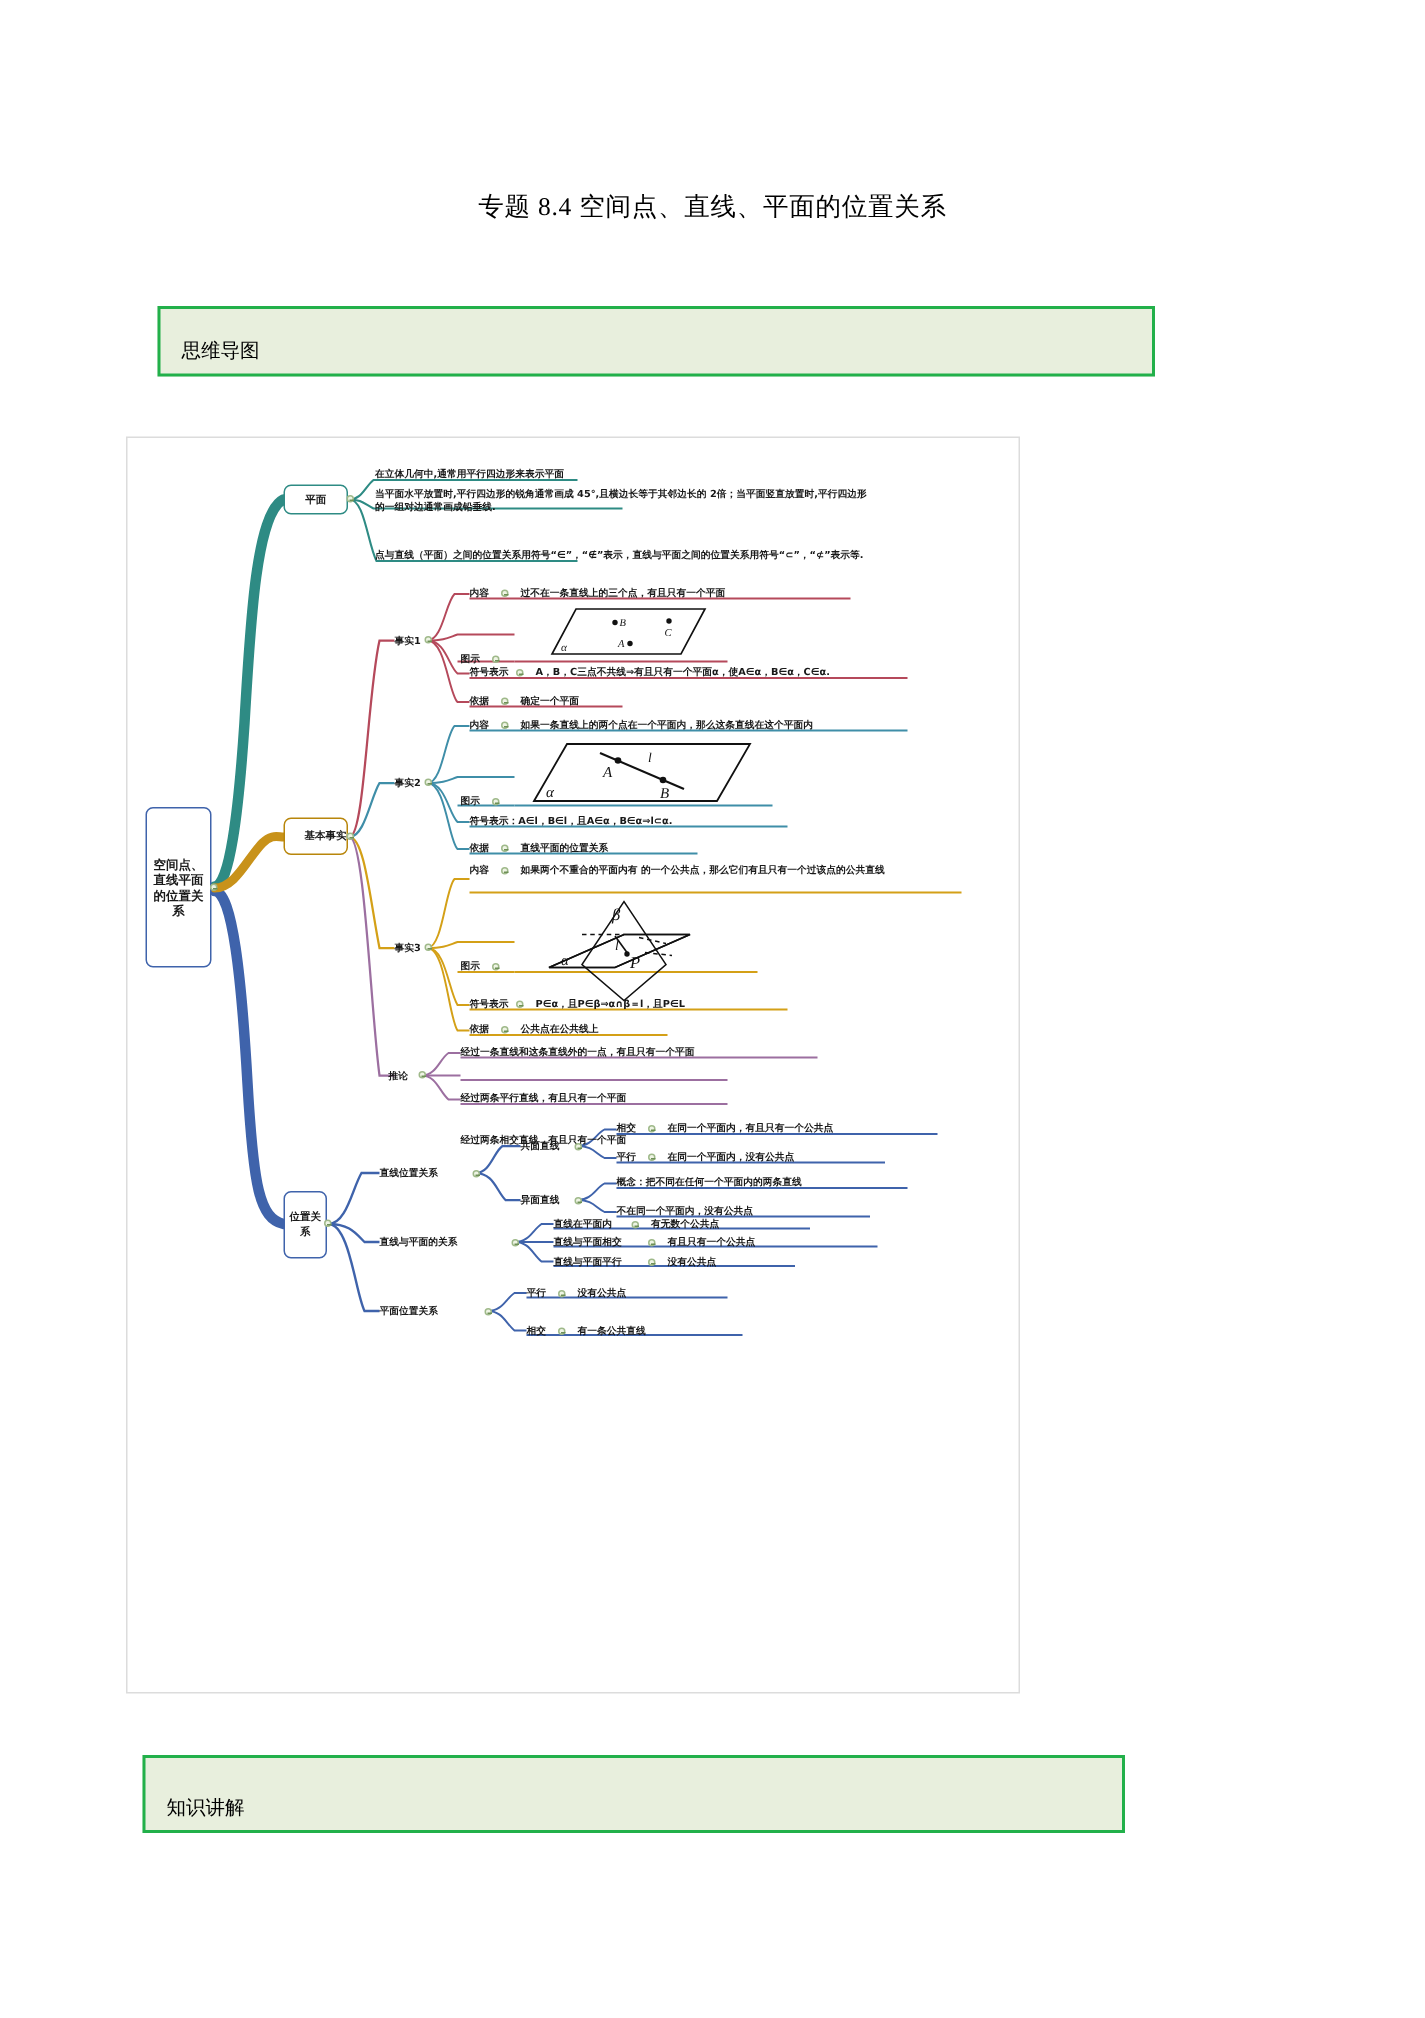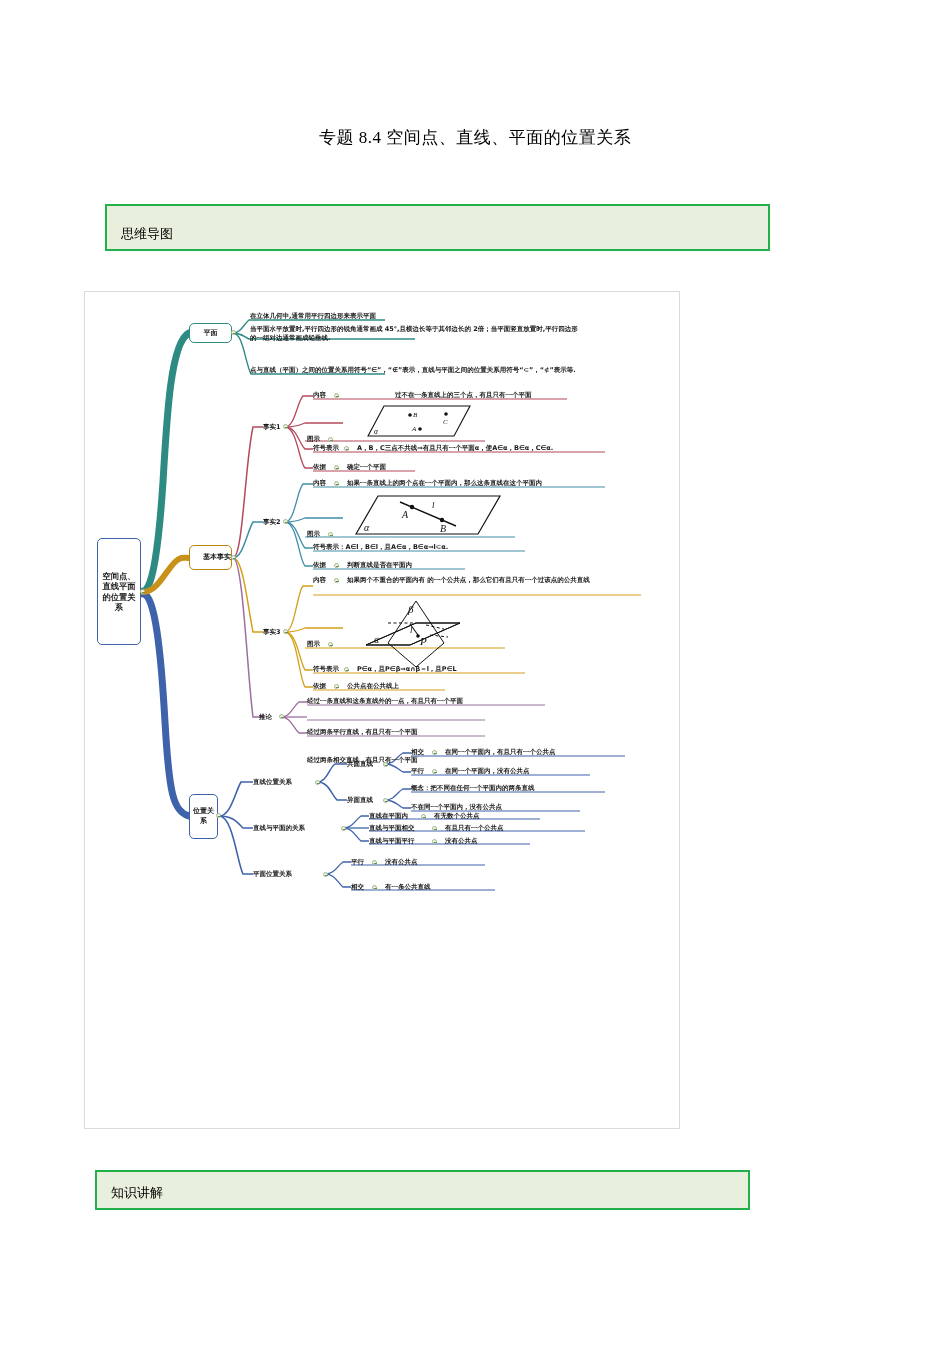--- a/index.html
+++ b/index.html
@@ -23,21 +23,21 @@
   .section-banner {
     position:absolute;
     background:#e8efdd;
     border:2px solid #22b04a;
     display:flex; align-items:flex-end;
   }
   .section-banner span {
     font-size:13px; padding:0 0 7px 14px; line-height:1.2;
   }
   #banner-top { left:105px; top:204px; width:665px; height:47px;align-items:flex-end; }
-  #banner-bottom { left:95px; top:1170px; width:655px; height:40px; }
+  #banner-bottom { left:95px; top:1170px; width:655px; height:52px; }
 
   
   .mindmap {
     position:absolute; left:84px; top:291px;
     width:596px; height:838px;
     border:1px solid #dcdcdc;
     background:#fff;
     overflow:hidden;
   }
   .mm-inner { position:absolute; left:0; top:0; width:596px; height:838px; }
@@ -210,21 +210,21 @@
 
       <div class="leaf" style="left:165px;top:20px;">在立体几何中,通常用平行四边形来表示平面</div>
       <div class="leaf wrap" style="left:165px;top:33px;width:330px;">当平面水平放置时,平行四边形的锐角通常画成 45°,且横边长等于其邻边长的 2倍；当平面竖直放置时,平行四边形的一组对边通常画成铅垂线.</div>
       <div class="leaf wrap" style="left:165px;top:74px;width:330px;">点与直线（平面）之间的位置关系用符号“∈”，“∉”表示，直线与平面之间的位置关系用符号“⊂”，“⊄”表示等.</div>
 
       <div class="lbl" style="left:178px;top:131px;text-align:center;">事实1</div>
       <div class="bullet" style="left:198px;top:132px;"></div>
 
       <div class="lbl" style="left:228px;top:99px;">内容</div>
       <div class="bullet" style="left:249px;top:101px;"></div>
-      <div class="leaf" style="left:262px;top:99px;margin-left:48px;">过不在一条直线上的三个点，有且只有一个平面</div>
+      <div class="leaf" style="left:262px;top:99px;">过不在一条直线上的三个点，有且只有一个平面</div>
 
       <div class="lbl" style="left:222px;top:143px;">图示</div>
       <div class="bullet" style="left:243px;top:145px;"></div>
 
       <svg class="diagram" style="left:263px;top:108px;" width="128" height="42">
         <polygon points="20,36 36,6 122,6 106,36" fill="#fff" stroke="#111" stroke-width="1.1"></polygon>
         <circle cx="62" cy="15" r="1.8" fill="#111"></circle>
         <text x="65" y="17" font-size="7" font-style="italic" font-family="'Liberation Serif',serif" fill="#111">B</text>
         <circle cx="98" cy="14" r="1.8" fill="#111"></circle>
         <text x="95" y="24" font-size="7" font-style="italic" font-family="'Liberation Serif',serif" fill="#111">C</text>
@@ -259,21 +259,21 @@
         <text x="54" y="28" font-size="10" font-style="italic" font-family="'Liberation Serif',serif" fill="#111">A</text>
         <text x="92" y="42" font-size="10" font-style="italic" font-family="'Liberation Serif',serif" fill="#111">B</text>
         <text x="84" y="18" font-size="9" font-style="italic" font-family="'Liberation Serif',serif" fill="#111">l</text>
         <text x="16" y="41" font-size="10" font-style="italic" font-family="'Liberation Serif',serif" fill="#111">α</text>
       </svg>
 
       <div class="lbl" style="left:228px;top:251px;">符号表示：A∈l，B∈l，且A∈α，B∈α⇒l⊂α.</div>
 
       <div class="lbl" style="left:228px;top:269px;">依据</div>
       <div class="bullet" style="left:249px;top:271px;"></div>
-      <div class="leaf" style="left:262px;top:269px;">判断直线是否在平面内</div>
+      <div class="leaf" style="left:262px;top:269px;">直线平面的位置关系</div>
 
       <div class="lbl" style="left:178px;top:336px;">事实3</div>
       <div class="bullet" style="left:198px;top:337px;"></div>
 
       <div class="lbl" style="left:228px;top:284px;">内容</div>
       <div class="bullet" style="left:249px;top:286px;"></div>
       <div class="leaf wrap" style="left:262px;top:284px;width:300px;">如果两个不重合的平面内有 的一个公共点，那么它们有且只有一个过该点的公共直线</div>
 
       <div class="lbl" style="left:222px;top:348px;">图示</div>
       <div class="bullet" style="left:243px;top:350px;"></div>

